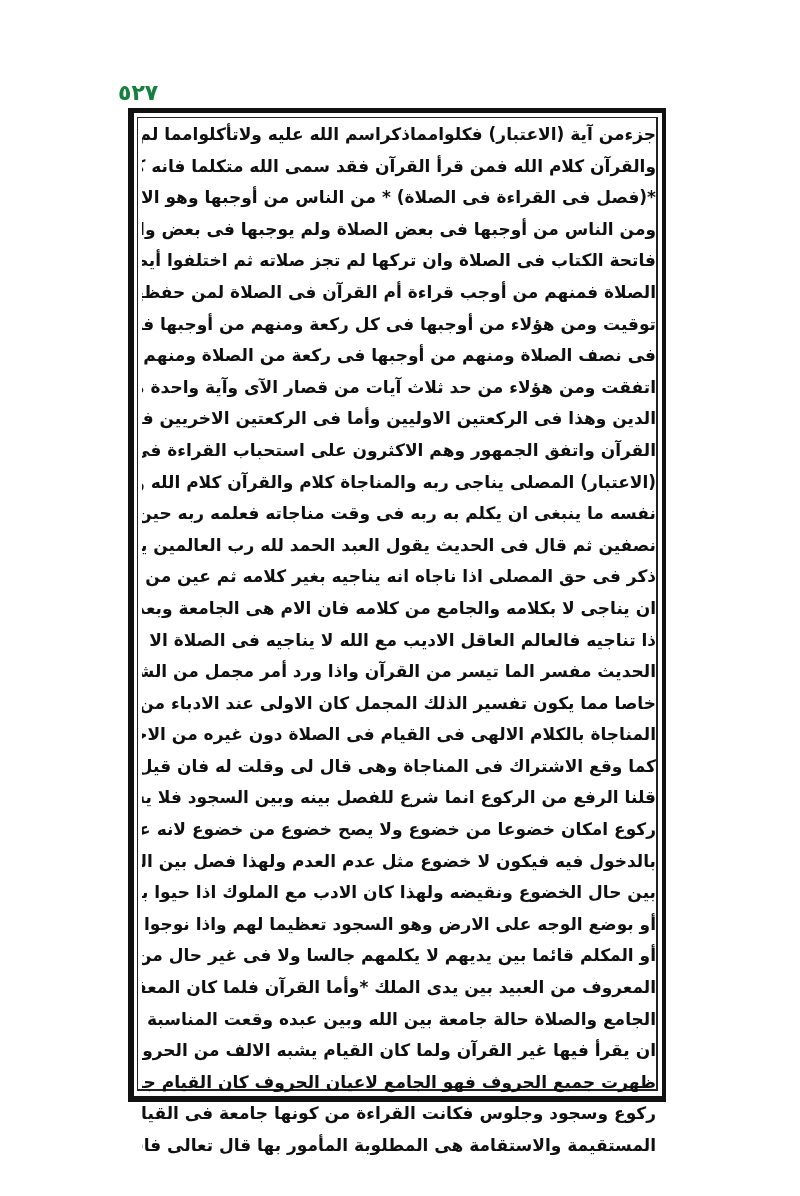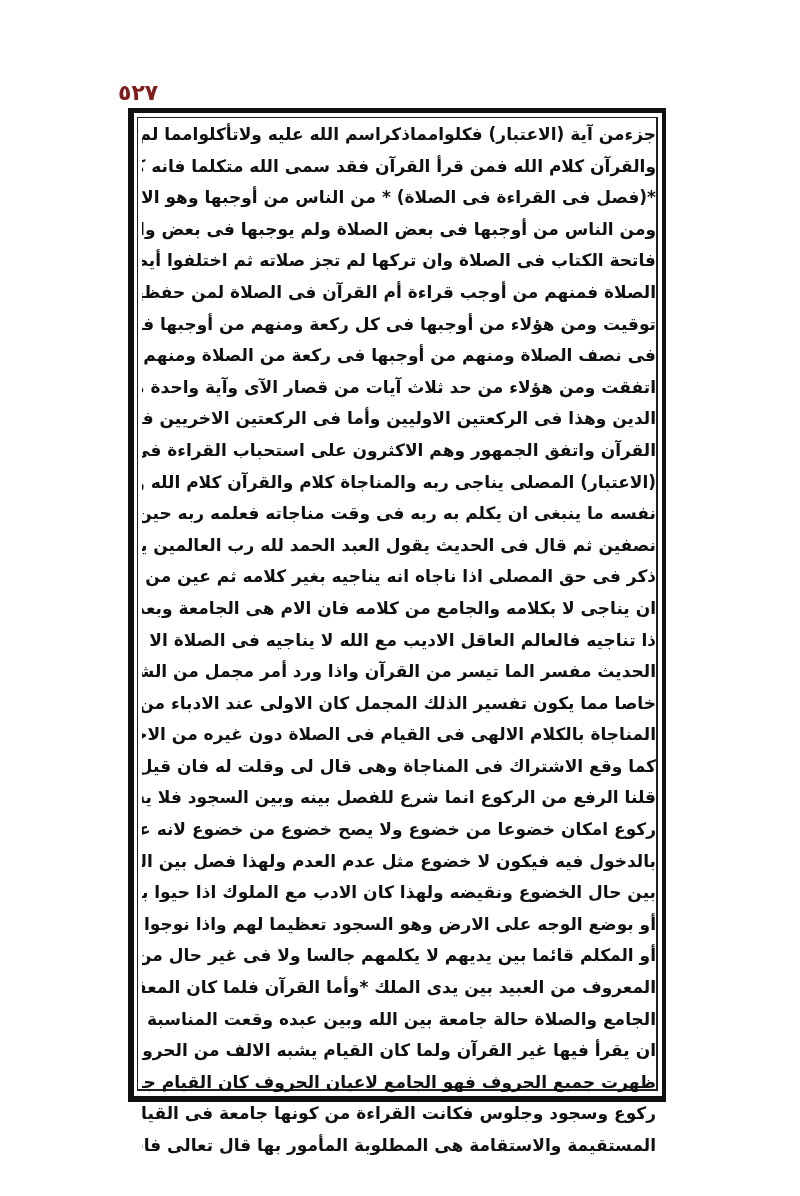--- a/index.html
+++ b/index.html
@@ -16,21 +16,21 @@
       color: #111111;
     }
     .page-number {
       position: absolute;
       left: 118px;
       top: 80px;
       font-size: 22px;
       font-weight: bold;
       direction: rtl;
       letter-spacing: 1px;
-      color: #7f1d1d;
+      color: #15803d;
     }
     .frame {
       position: absolute;
       left: 128px;
       top: 108px;
       width: 538px;
       height: 994px;
       box-sizing: border-box;
       border-left: 6px solid #111;
       border-right: 4px solid #111;

